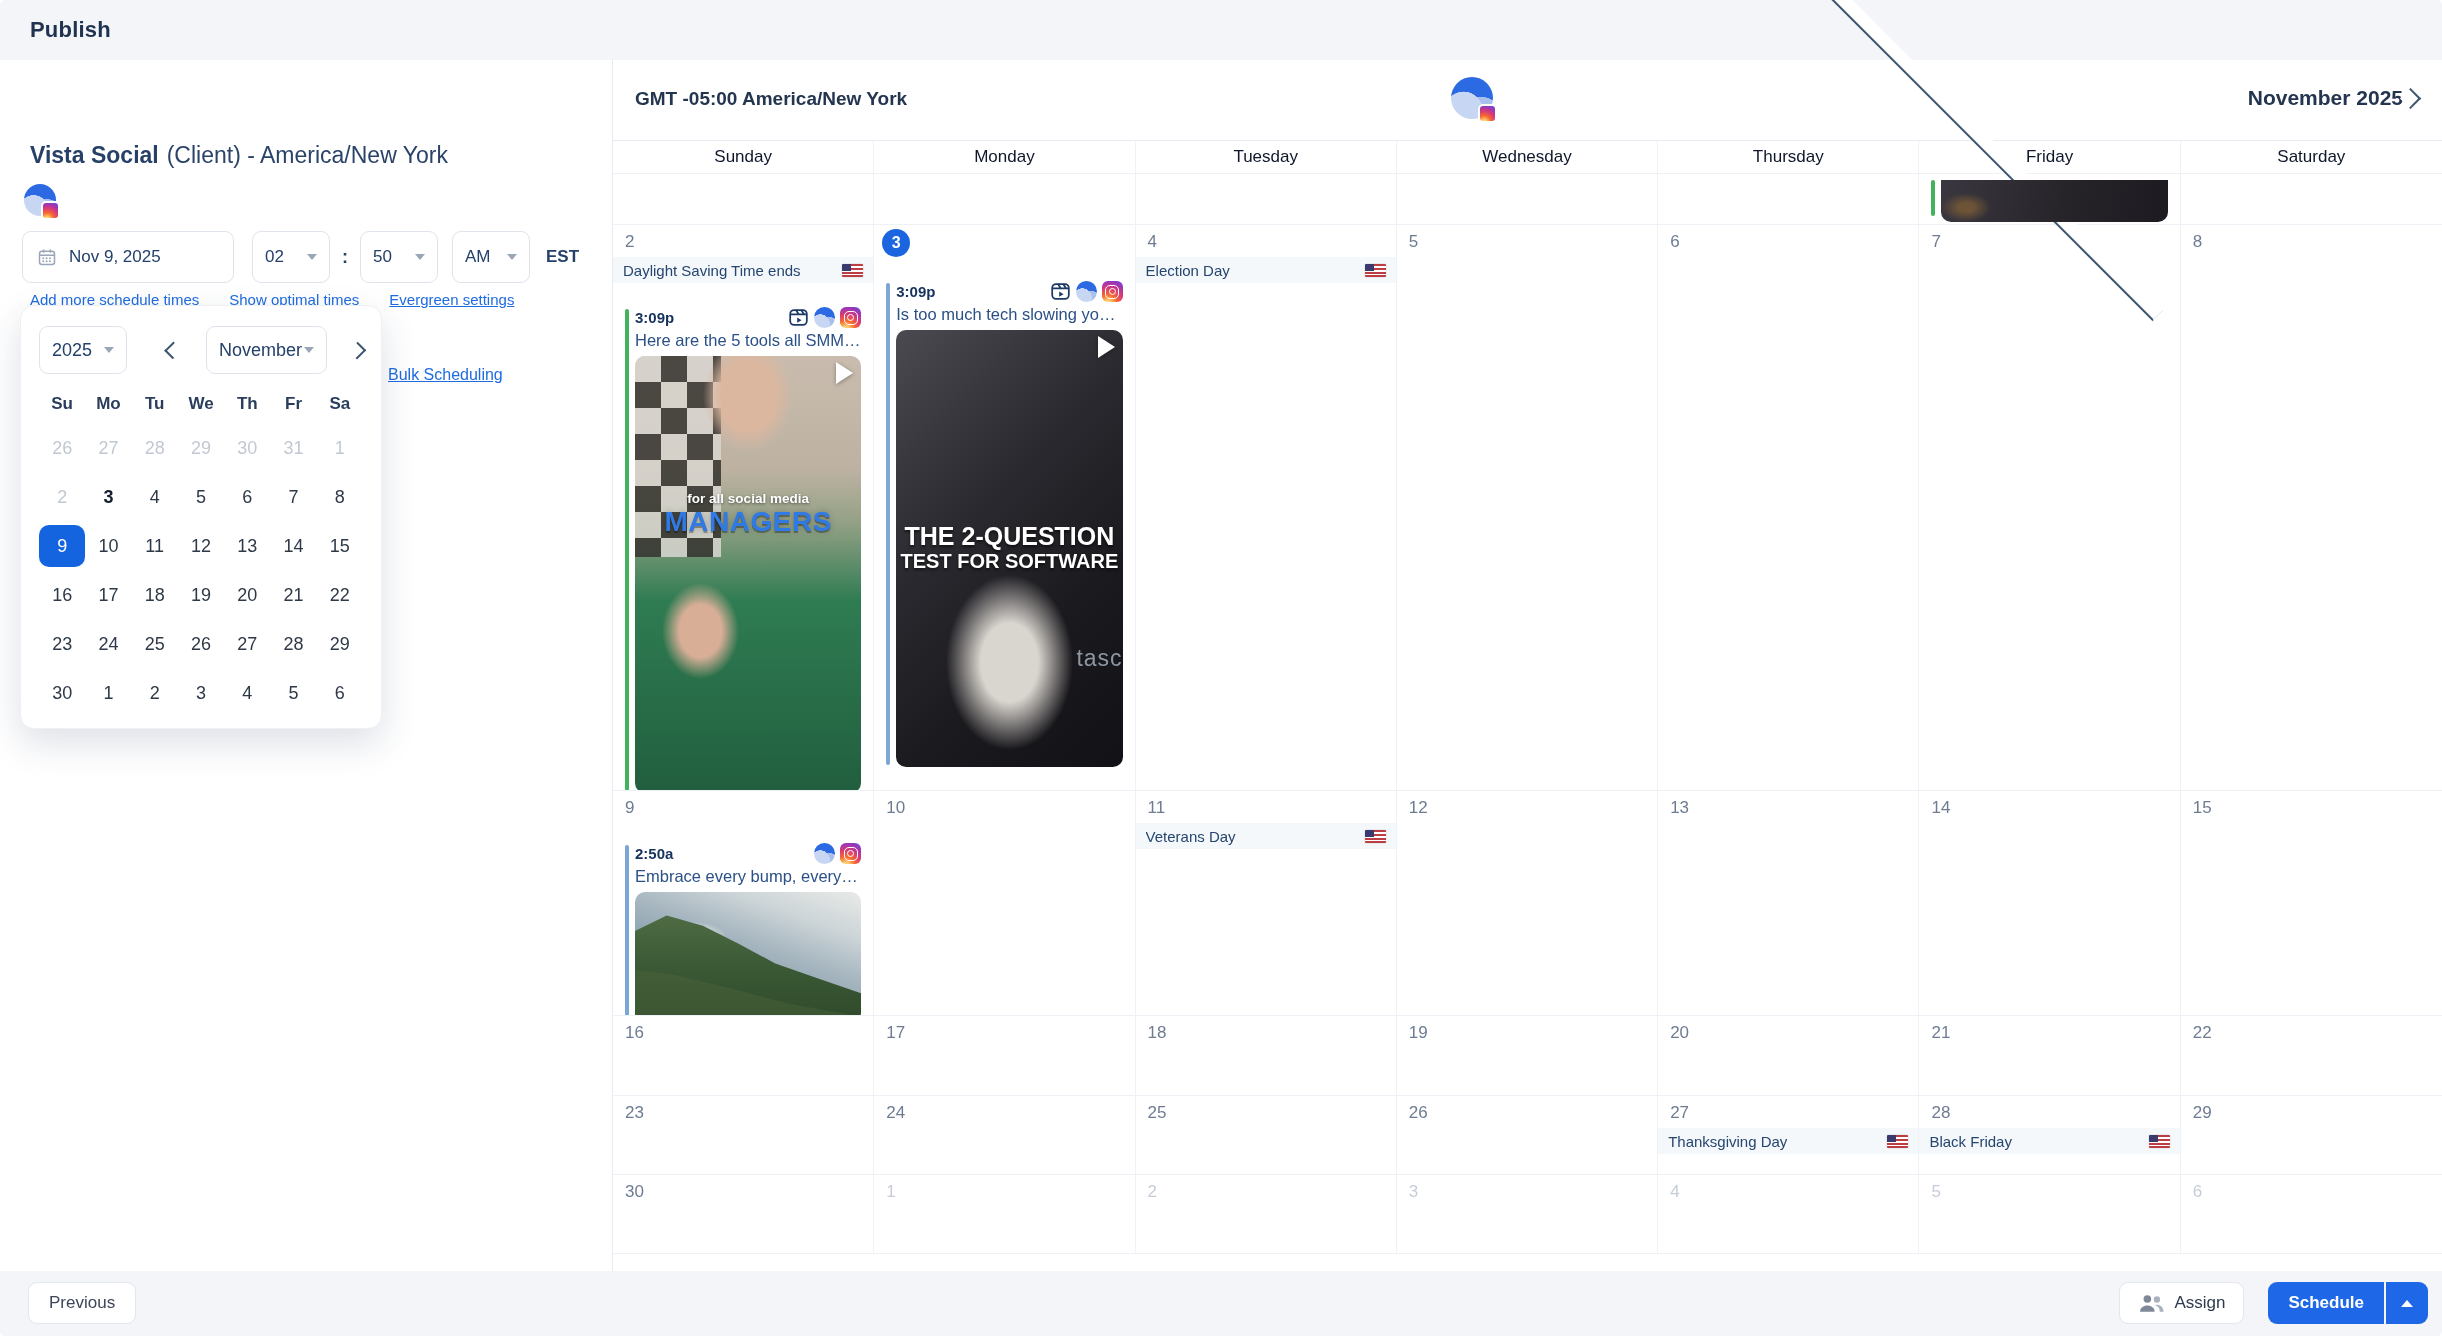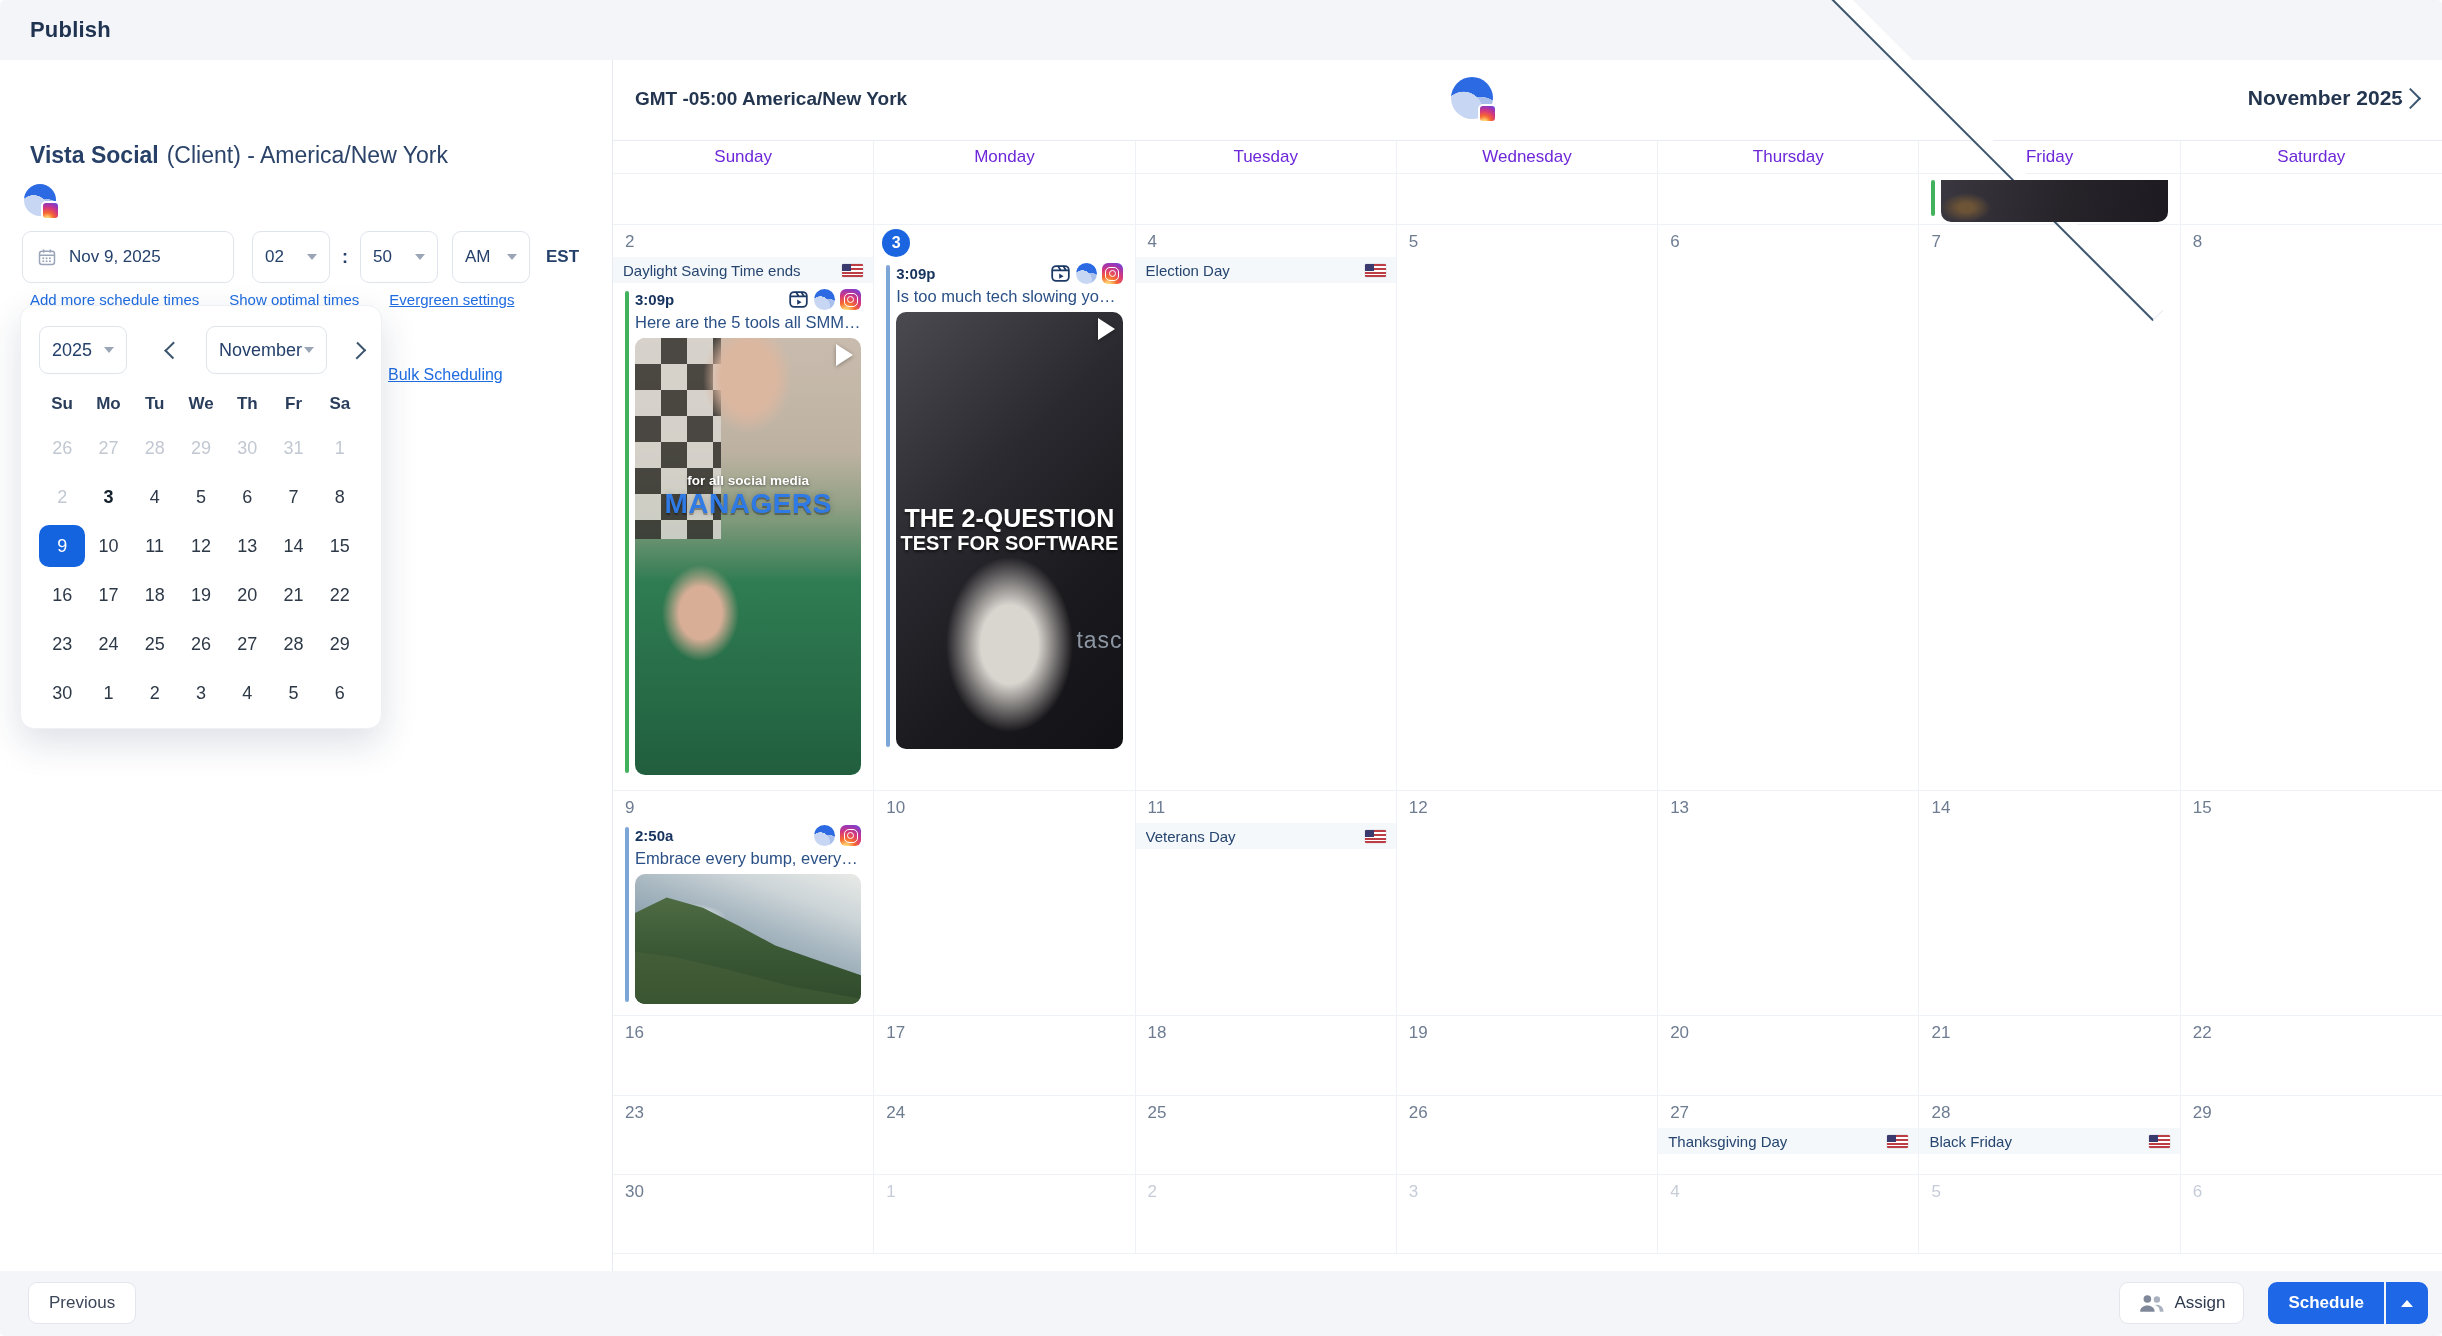--- a/index.html
+++ b/index.html
@@ -59,37 +59,37 @@
   .tz{position:absolute;left:22px;top:28px;font-size:19px;font-weight:600;color:#24364f;}
   .cal-avatar{position:absolute;left:838px;top:17px;width:42px;height:42px;}
   .cal-nav{position:absolute;right:24px;top:26px;display:flex;align-items:center;}
   .nav-label{font-size:21px;font-weight:600;color:#24364f;}
   .nav-chev{width:13px;height:13px;border-left:2.6px solid #3b556e;border-bottom:2.6px solid #3b556e;display:inline-block;cursor:pointer;}
   .nav-chev.left{transform:rotate(45deg);}
   .nav-chev.right{transform:rotate(-135deg);}
 
   
   .dayname-row{display:grid;grid-template-columns:repeat(7,1fr);height:32px;border-top:1px solid #e8ecf2;}
-  .dayname{display:flex;align-items:center;justify-content:center;font-size:17px;color:#6d28d9;border-right:1px solid #eef1f6;}
+  .dayname{display:flex;align-items:center;justify-content:center;font-size:17px;color:#0f172a;border-right:1px solid #eef1f6;}
   .dayname:last-child{border-right:none;}
   .cal-row{display:grid;grid-template-columns:repeat(7,1fr);border-top:1px solid #eef1f6;}
   .cal-row:last-child{border-bottom:1px solid #eef1f6;}
   .cal-cell{position:relative;border-right:1px solid #eef1f6;padding:6px 12px 4px;box-sizing:border-box;overflow:hidden;}
   .cal-cell:last-child{border-right:none;}
   .cell-date{font-size:17px;color:#6e7c92;line-height:22px;display:block;}
   .cell-date.muted{color:#c6cdd8;}
   .today-badge{width:28px;height:28px;border-radius:50%;background:#1b66e0;color:#fff;display:flex;align-items:center;justify-content:center;font-size:16px;font-weight:600;margin:-2px 0 2px -4px;}
   .event{height:26px;margin:4px -12px 0;background:#f4f8fb;display:flex;align-items:center;justify-content:space-between;padding:0 10px;}
   .event-label{font-size:15px;color:#26456f;font-weight:500;white-space:nowrap;overflow:hidden;}
   .us-flag{width:21px;height:13px;flex:0 0 auto;border-radius:1px;box-shadow:0 0 0 .5px rgba(0,0,0,.10);
     background:linear-gradient(#3a3a6e 0 0) no-repeat 0 0/45% 54%,
                repeating-linear-gradient(180deg,#bd3d44 0 1.9px,#fff 1.9px 3.8px);}
 
   
-  .post{position:relative;margin-top:6px;padding-left:10px;cursor:pointer;}
+  .post{position:relative;margin-top:24px;padding-left:10px;cursor:pointer;}
   .post-bar{position:absolute;left:0;top:2px;bottom:2px;width:4px;border-radius:3px;}
   .post-head{display:flex;align-items:center;justify-content:space-between;}
   .post-time{font-size:15px;font-weight:700;color:#16335e;}
   .post-icons{display:flex;align-items:center;gap:5px;}
   .picon{width:21px;height:21px;position:relative;flex:0 0 auto;}
   .ig-icon{border-radius:6px;background:radial-gradient(circle at 28% 110%,#fed373 0 12%,#f6692f 34%,#d93a77 58%,#9b36b5 80%,#5b51e8 100%);}
   .ig-icon::before{content:"";position:absolute;inset:3.5px;border:1.6px solid #fff;border-radius:5px;}
   .ig-icon::after{content:"";position:absolute;inset:7px;border:1.6px solid #fff;border-radius:50%;}
   .post-title{margin-top:3px;font-size:16.5px;color:#2a5086;white-space:nowrap;overflow:hidden;text-overflow:ellipsis;}
   .thumb{position:relative;margin-top:6px;border-radius:10px;overflow:hidden;}

